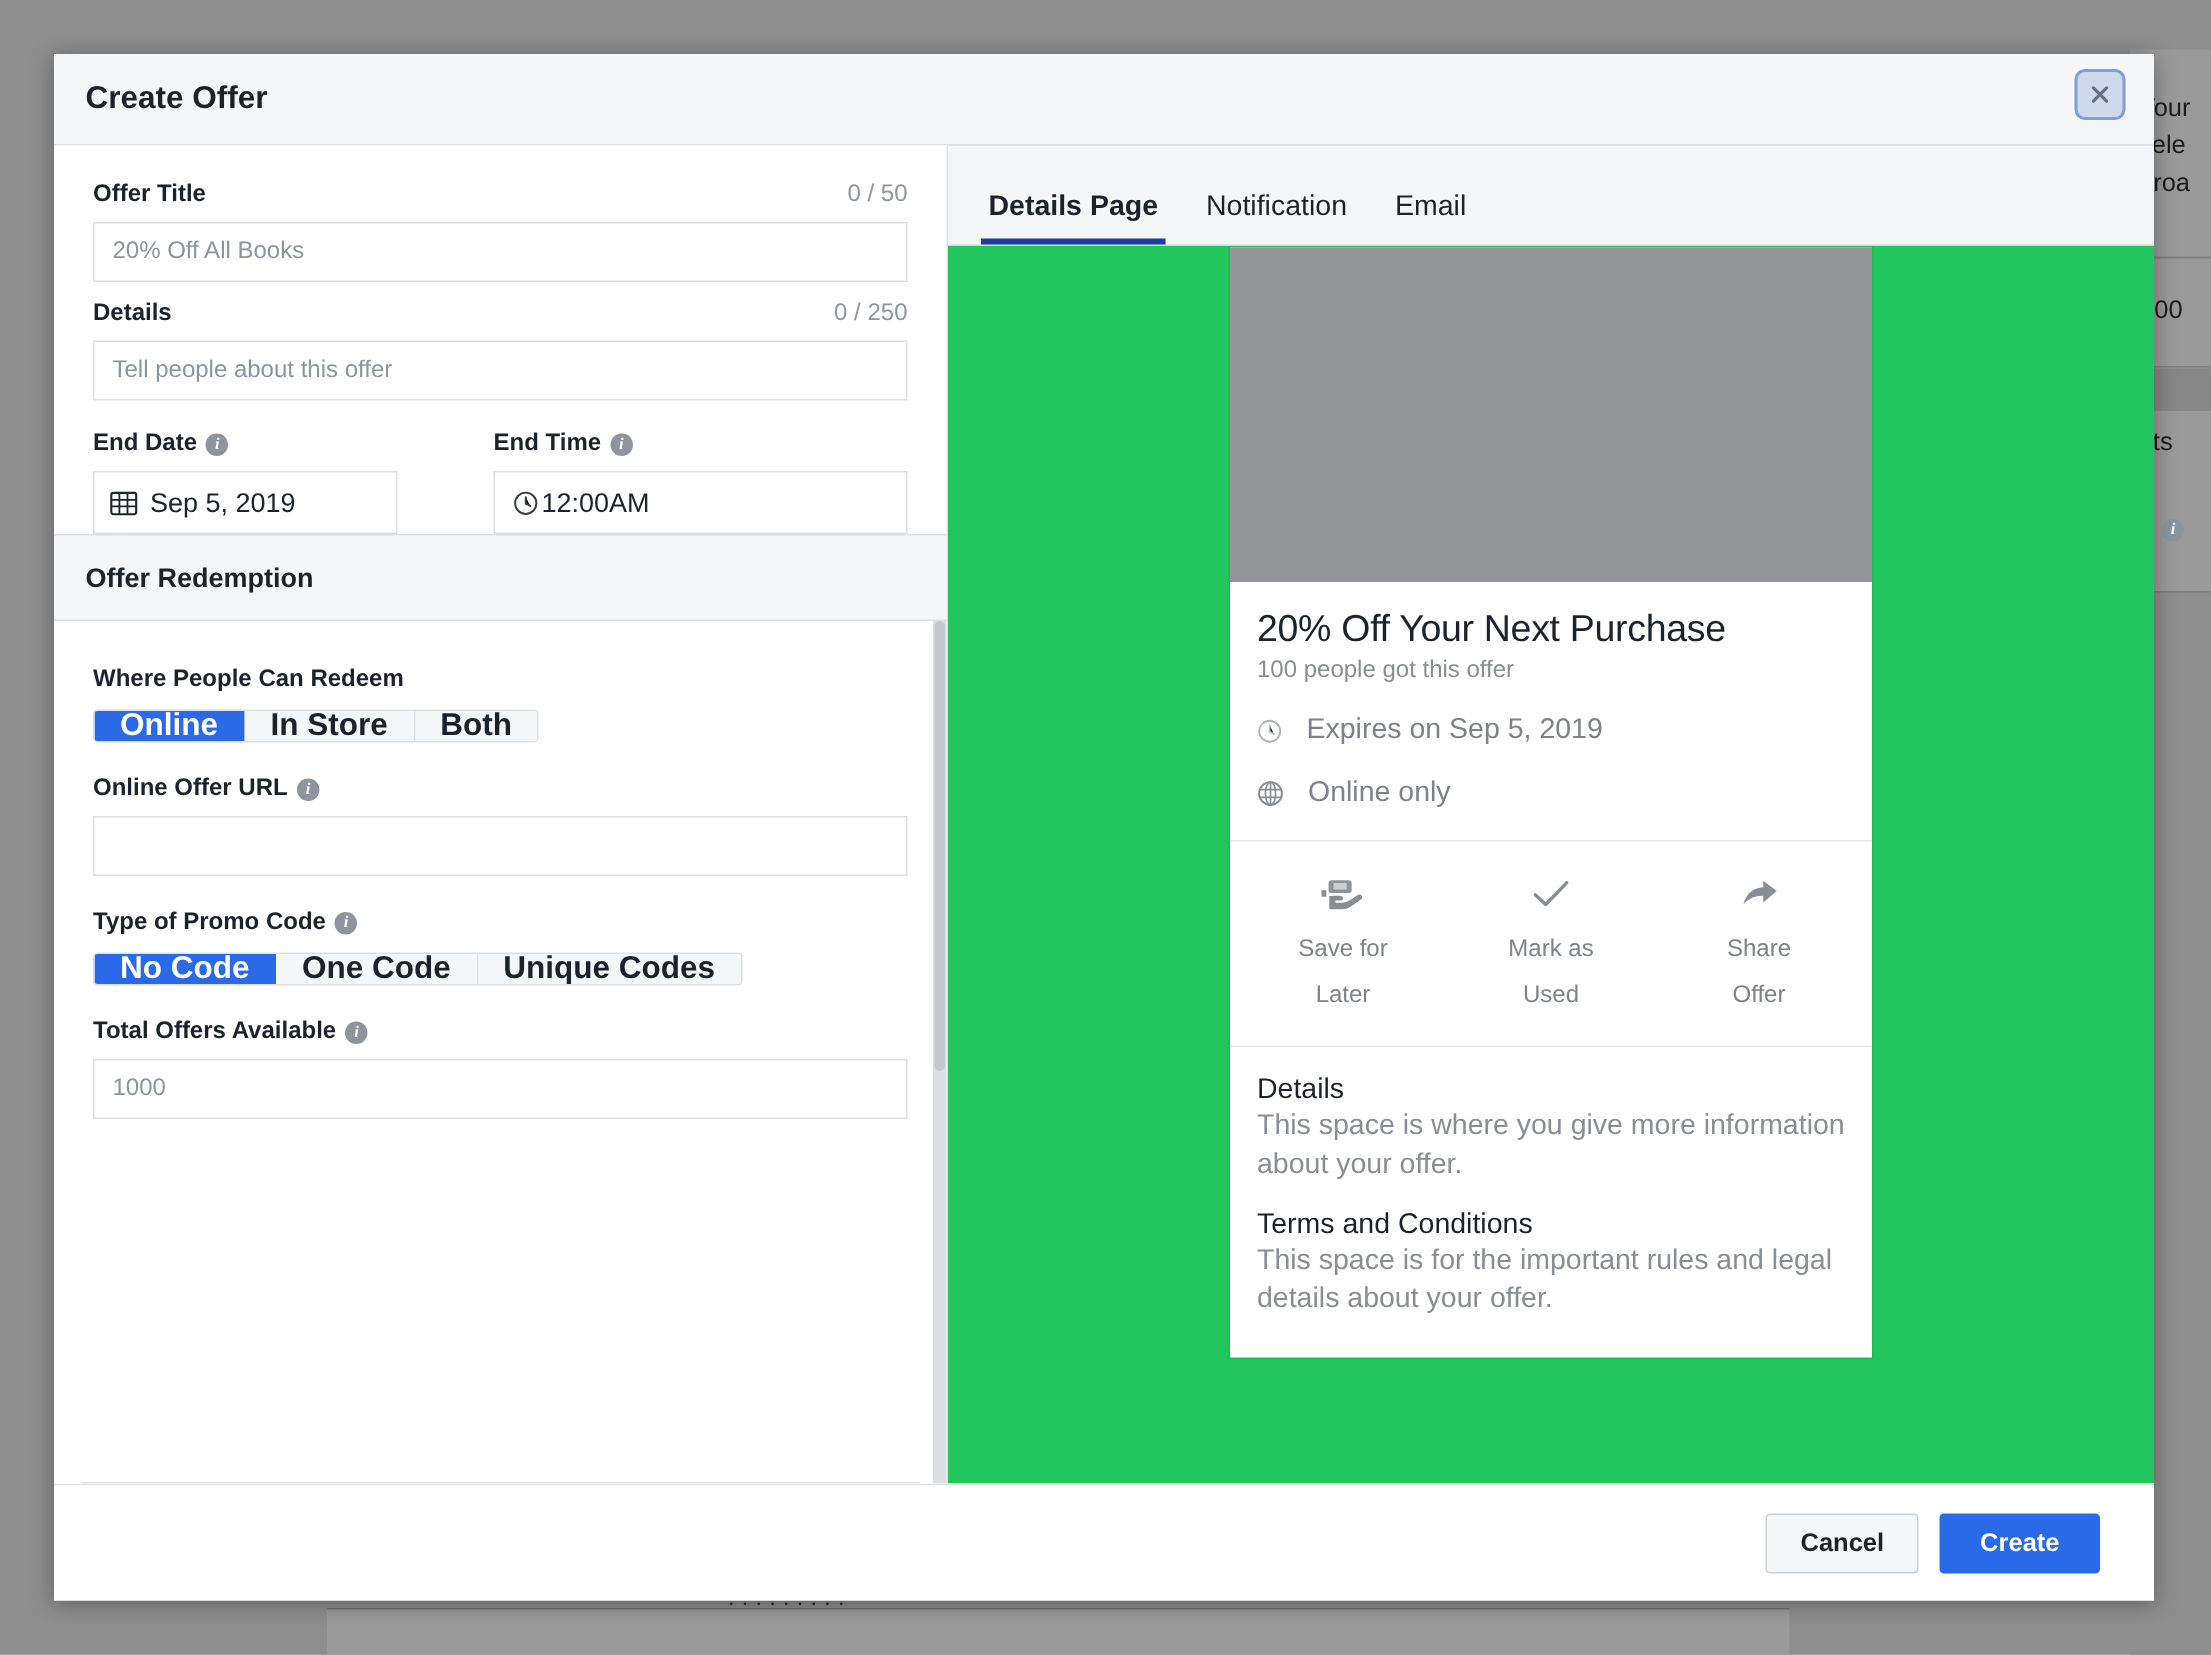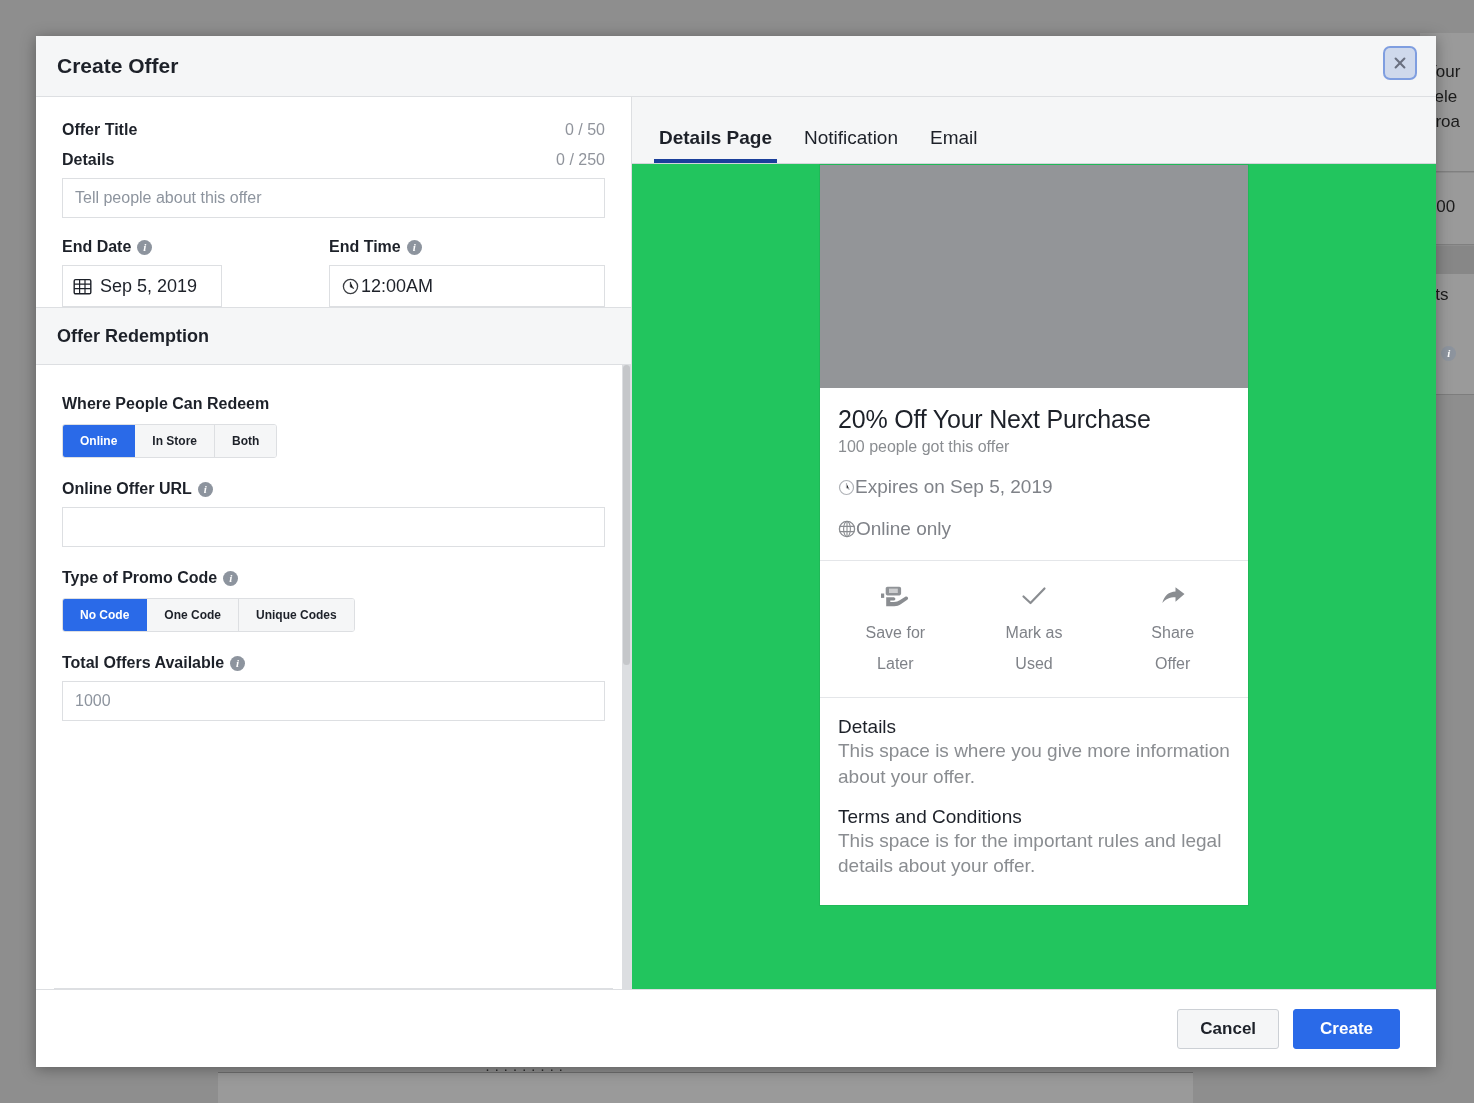--- a/index.html
+++ b/index.html
@@ -250,40 +250,40 @@
     margin-top: 9px;
     height: 42px;
     border: 1px solid #dddfe2;
     background: #fff;
     display: flex;
     align-items: center;
     padding-left: 10px;
     font-size: 18px;
     color: #1d2129;
   }
-  .dt-col-date .input-with-icon { width: 160px; }
+  .dt-col-date .input-with-icon { width: 203px; }
   .dt-col-time .input-with-icon { width: 276px; }
   .input-with-icon svg { flex: 0 0 auto; margin-right: 8px; }
   .input-with-icon.time { padding-left: 12px; }
   .input-with-icon.time span { font-family: "Liberation Sans", sans-serif; }
 
   .seg-group {
     display: inline-flex;
     margin-top: 11px;
     border: 1px solid #dddfe2;
     border-radius: 3px;
     overflow: hidden;
   }
   .seg {
-    font-size: 12px;
+    font-size: 21px;
     font-weight: bold;
     color: #1d2129;
     background: #f5f6f7;
     padding: 0 17px;
-    height: 32px;
+    height: 20px;
     display: flex;
     align-items: center;
     justify-content: center;
     border-right: 1px solid #dddfe2;
     cursor: pointer;
     white-space: nowrap;
   }
   .seg:last-child { border-right: none; }
   .seg.active {
     background: #2a6ae8;
@@ -380,21 +380,21 @@
     letter-spacing: -0.2px;
   }
   .card-sub {
     font-size: 16px;
     color: #8a8d91;
     margin-top: 4px;
   }
   .card-meta {
     display: flex;
     align-items: center;
-    gap: 0;
+    gap: 16px;
     margin-top: 20px;
     font-size: 19px;
     color: #7f8288;
   }
   .card-meta svg { flex: 0 0 auto; }
 
   .card-actions {
     display: flex;
     padding: 22px 6px 18px 6px;
     border-bottom: 1px solid #e4e6e9;
@@ -509,20 +509,21 @@
     <div class="form-col">
 
 
       <div class="form-scroll">
         <div class="form-pad">
 
           <div class="field-label-row">
             <div class="field-label">Offer Title</div>
             <div class="counter">0 / 50</div>
           </div>
+          <input class="text-input" type="text" placeholder="20% Off All Books" style="">
 
           <div class="field-label-row" style="margin-top:12px">
             <div class="field-label">Details</div>
             <div class="counter">0 / 250</div>
           </div>
           <input class="text-input" type="text" placeholder="Tell people about this offer" style="">
 
           <div class="dt-row">
             <div class="dt-col-date">
               <div class="field-label">

